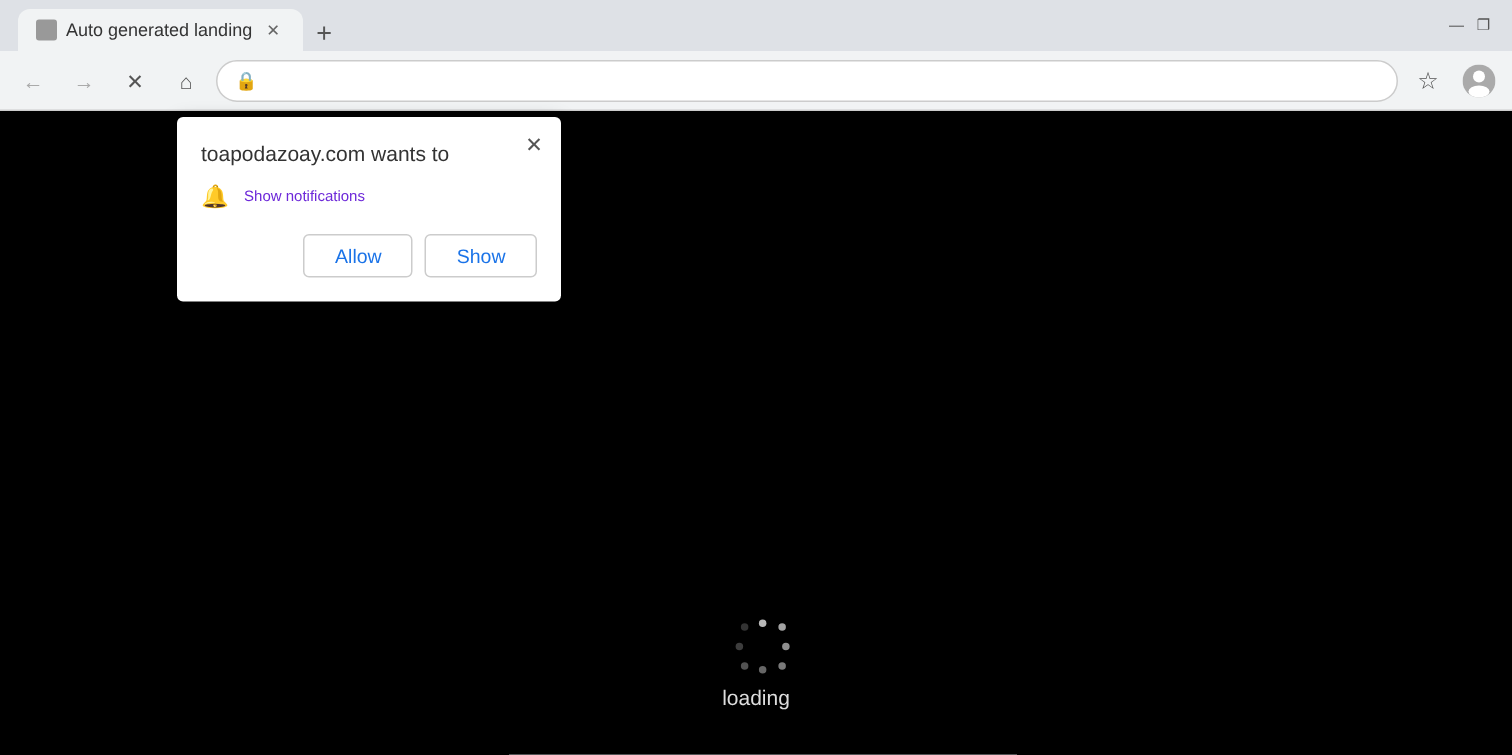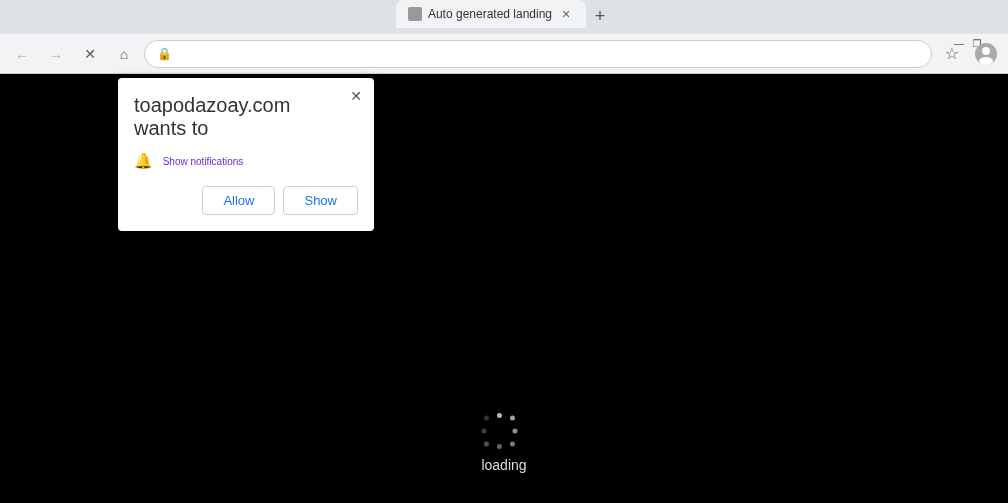--- a/index.html
+++ b/index.html
@@ -11,23 +11,22 @@
       font-family: 'Segoe UI', Arial, sans-serif;
       background: #dee1e6;
     }
 
     
     .title-bar {
       height: 34px;
       background: #dee1e6;
       display: flex;
       align-items: center;
-      padding: 0 24px;
+      padding: 0 12px;
       gap: 8px;
-      flex-direction: column;
     }
 
     .tab-bar {
       display: flex;
       align-items: flex-end;
       height: 100%;
       gap: 2px;
     }
 
     .tab {
@@ -178,21 +177,21 @@
     }
 
     
     .loading-container {
       position: absolute;
       bottom: 30px;
       left: 50%;
       transform: translateX(-50%);
       display: flex;
       flex-direction: column;
-      align-items: flex-start;
+      align-items: flex-end;
       gap: 8px;
     }
 
     .spinner {
       width: 36px;
       height: 36px;
       position: relative;
     }
 
     .spinner-dot {
@@ -231,21 +230,21 @@
       display: flex;
       align-items: center;
       justify-content: center;
       font-size: 14px;
       color: #555;
       cursor: pointer;
       border-radius: 50%;
     }
 
     .popup-title {
-      font-size: 20px;
+      font-size: 14px;
       color: #333;
       margin-bottom: 12px;
       padding-right: 20px;
     }
 
     .popup-permission {
       display: flex;
       align-items: center;
       gap: 10px;
       margin-bottom: 16px;

